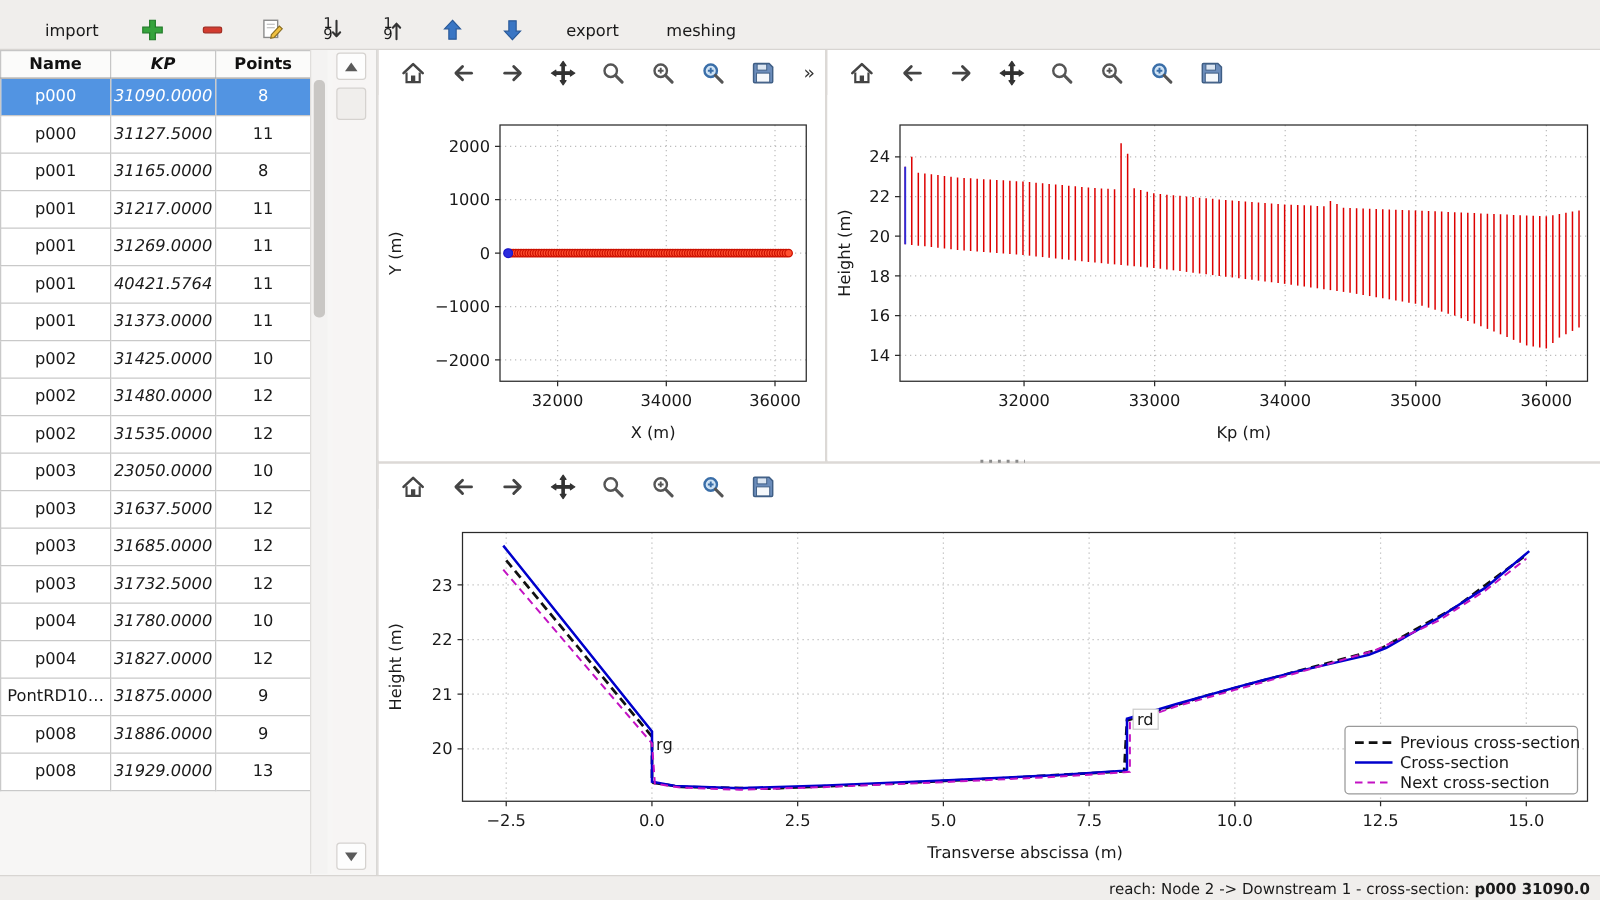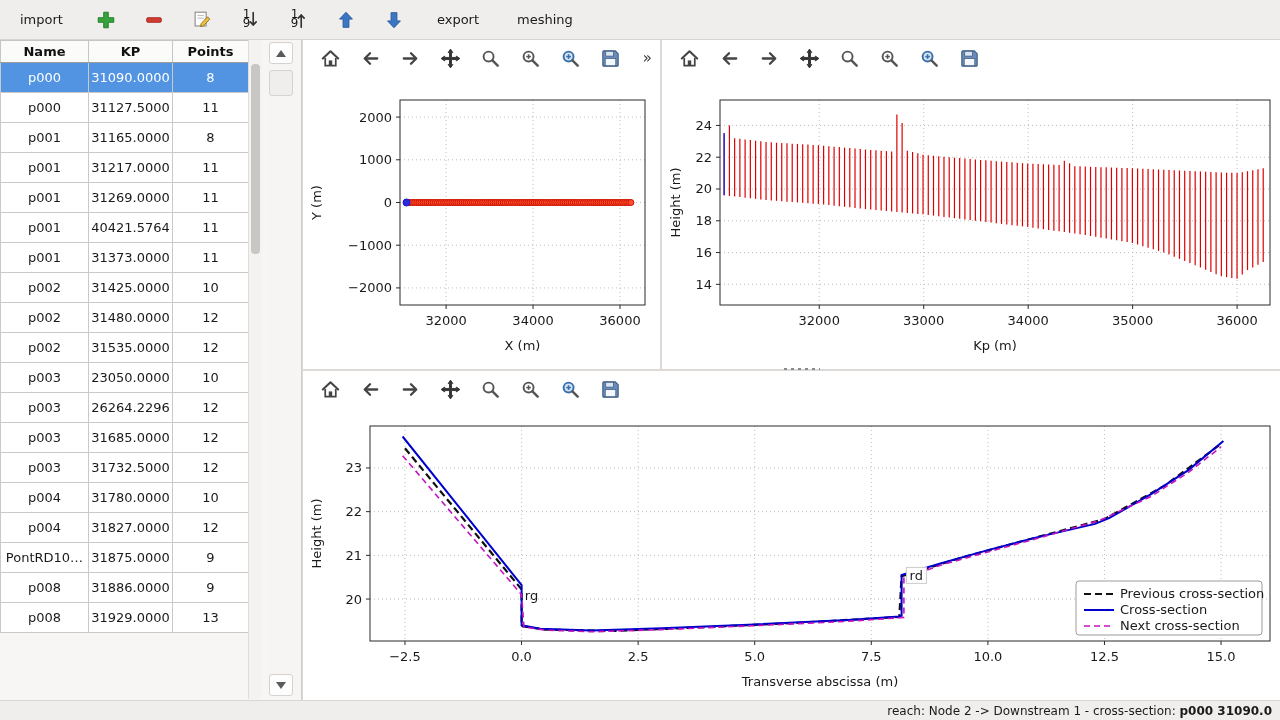--- a/index.html
+++ b/index.html
@@ -2,37 +2,37 @@
 <html><head>
 <meta charset="utf-8">
 <style>
   *{margin:0;padding:0;box-sizing:border-box;}
   html,body{width:1280px;height:720px;overflow:hidden;}
   body{font-family:"DejaVu Sans",sans-serif;background:#efedeb;}
   .app{position:relative;width:1280px;height:720px;background:#f4f2f1;}
 
   
   .top-toolbar{position:absolute;left:0;top:0;width:1280px;height:40px;background:#f0eeec;
-    border-bottom:1px solid #d8d5d2;display:flex;align-items:center;padding:0 10px;gap:18px;}
+    border-bottom:1px solid #d8d5d2;display:flex;align-items:flex-end;padding:0 26px;gap:18px;}
   .tb-text{font-family:"DejaVu Sans",sans-serif;font-size:13px;background:transparent;border:none;
     padding:6px 10px;color:#1a1a1a;cursor:pointer;}
   .tb-icon{width:30px;height:30px;background:transparent;border:none;display:flex;
     align-items:center;justify-content:center;cursor:pointer;}
   .tb-icon svg{width:22px;height:22px;}
 
   
   .left-panel{position:absolute;left:0;top:40px;width:302px;height:660px;background:#f7f6f5;
     border-right:1px solid #d0cecb;}
   .grid-table{position:absolute;left:0;top:0;width:248px;border-collapse:collapse;
     font-size:13px;background:#fff;table-layout:fixed;}
   .grid-table th{height:22px;font-weight:bold;color:#111;background:#fbfbfa;
     border:1px solid #c6c6c6;border-bottom:1px solid #9e9e9e;text-align:center;}
   .grid-table td{height:30px;border:1px solid #c9c9c9;text-align:center;color:#1a1a1a;
     white-space:nowrap;overflow:hidden;text-overflow:ellipsis;background:#fff;}
-  .col-name{width:88px;} .col-kp{width:84px;} .col-pts{width:76px;}
+  .col-name{width:88px;} .col-kp{width:84px;font-style:italic;} .col-pts{width:76px;}
   .row-selected td{background:#5294e2;color:#fff;}
   .grid-table tr{cursor:pointer;}
 
   .inner-scroll{position:absolute;left:248px;top:0;width:14px;height:659px;background:#f4f3f2;
     border-left:1px solid #e0dedc;}
   .inner-thumb{position:absolute;left:2px;top:24px;width:9px;height:190px;background:#c9c7c4;
     border-radius:4px;cursor:pointer;}
   .outer-scroll{position:absolute;left:266px;top:2px;width:30px;height:656px;background:#f7f5f4;}
   .scroll-btn{position:absolute;left:3px;width:24px;height:22px;background:#fdfdfd;
     border:1px solid #d5d2cf;border-radius:3px;display:flex;align-items:center;
@@ -243,21 +243,21 @@
     <td class="col-kp">31535.0000</td>
     <td class="col-pts">12</td>
   </tr>
           <tr>
     <td class="col-name">p003</td>
     <td class="col-kp">23050.0000</td>
     <td class="col-pts">10</td>
   </tr>
           <tr>
     <td class="col-name">p003</td>
-    <td class="col-kp">26264.2296</td>
+    <td class="col-kp">31637.5000</td>
     <td class="col-pts">12</td>
   </tr>
           <tr>
     <td class="col-name">p003</td>
     <td class="col-kp">31685.0000</td>
     <td class="col-pts">12</td>
   </tr>
           <tr>
     <td class="col-name">p003</td>
     <td class="col-kp">31732.5000</td>

